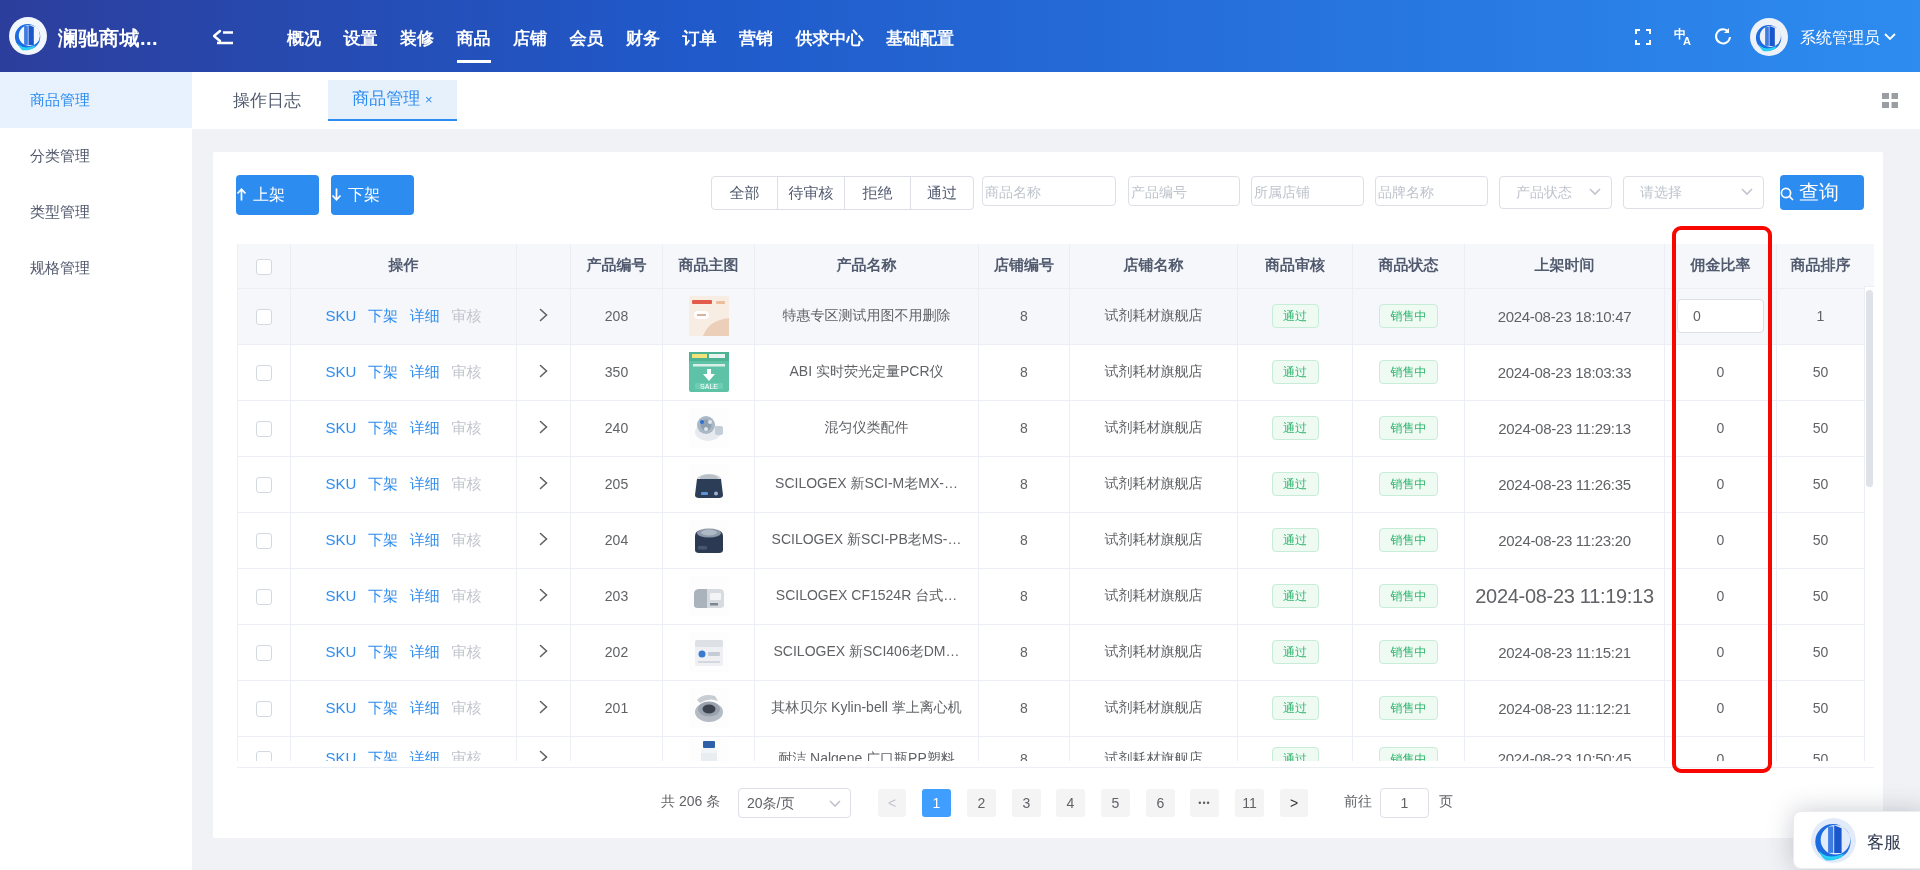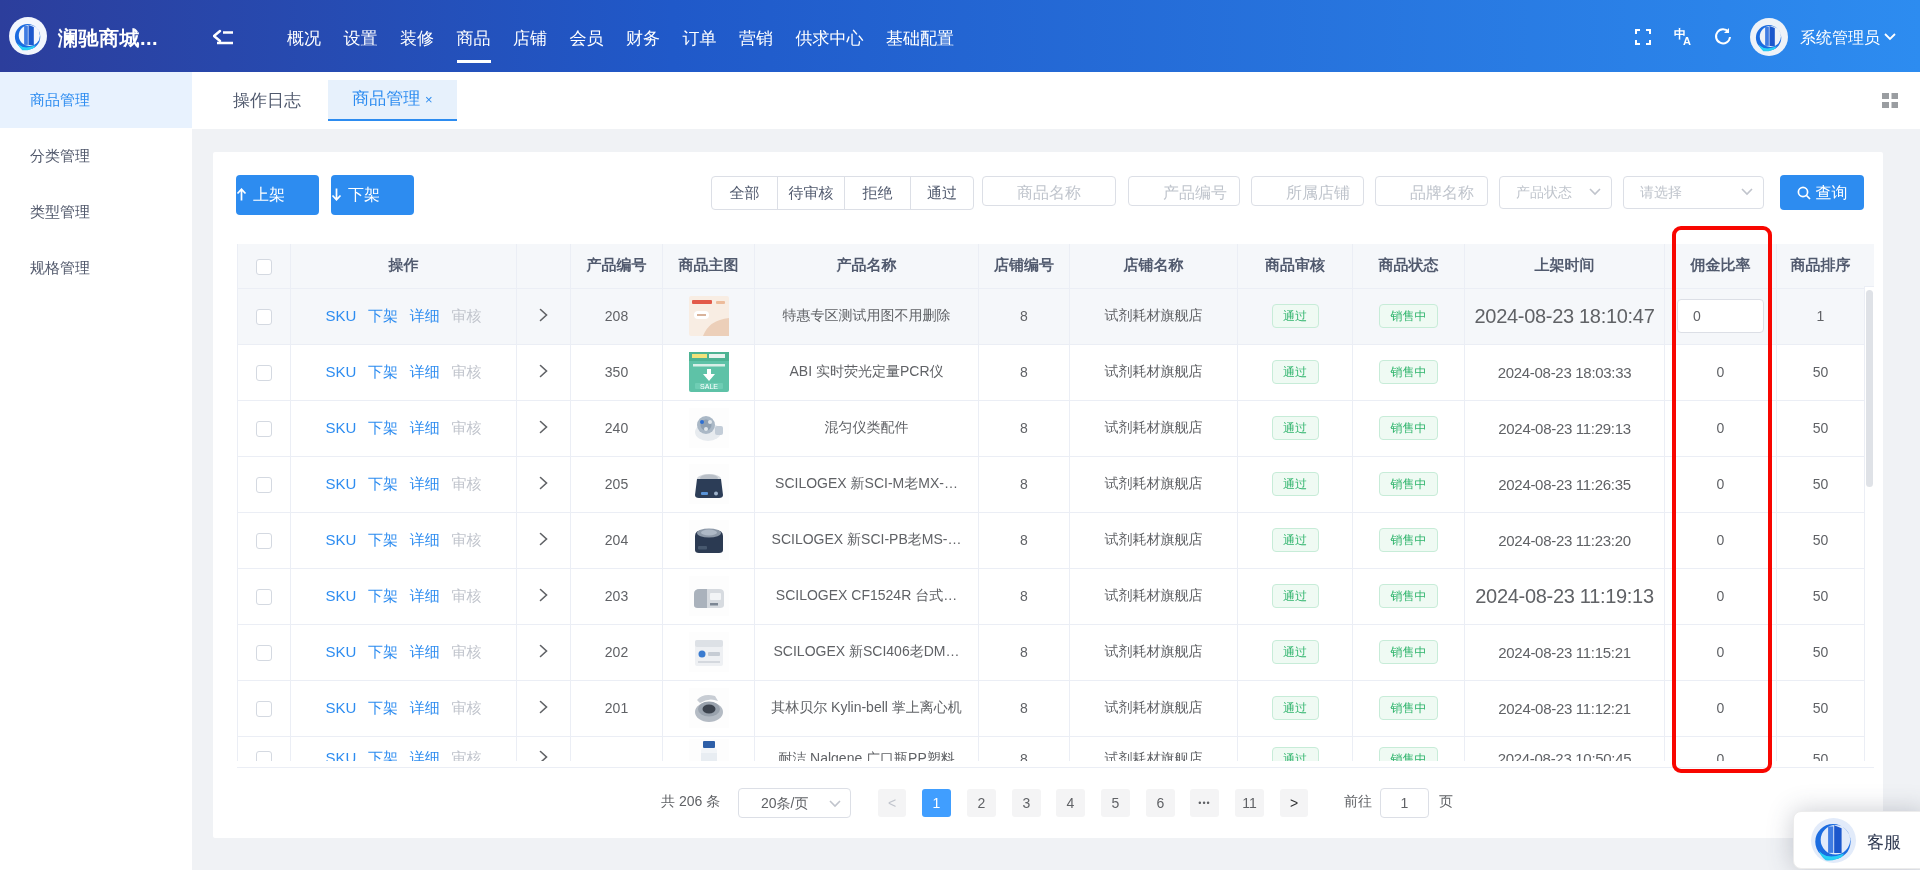--- a/index.html
+++ b/index.html
@@ -1,44 +1,44 @@
 <!DOCTYPE html>
 <html><head><meta charset="utf-8"><style>
 *{box-sizing:border-box;margin:0;padding:0}
 html,body{width:1920px;height:870px;overflow:hidden;font-family:"Liberation Sans",sans-serif;background:#f0f2f5}
 .abs{position:absolute}
 
 #hd{position:absolute;left:0;top:0;width:1920px;height:72px;background:linear-gradient(90deg,#2c3e9c 0%,#2059c9 35%,#2d8cf0 100%)}
 #hd .logo{position:absolute;left:9px;top:17px;width:38px;height:38px;border-radius:50%;background:#f2f6fd}
 #brand{position:absolute;left:58px;top:25px;color:#fff;font-size:20px;font-weight:bold;letter-spacing:.5px}
 #fold{position:absolute;left:213px;top:29px}
-#nav{position:absolute;left:287px;top:2px;height:72px;display:flex;align-items:center;gap:22.5px;color:#fff;font-size:17px;font-weight:normal}
+#nav{position:absolute;left:287px;top:2px;height:72px;display:flex;align-items:center;gap:22.5px;color:#fff;font-size:17px;font-weight:bold}
 #nav .it{position:relative;white-space:nowrap}
 #nav .on:after{content:"";position:absolute;left:0;right:0;bottom:-13px;height:2.5px;background:#fff}
 #uname{position:absolute;left:1800px;top:28px;color:#fff;font-size:16px}
 
 #side{position:absolute;left:0;top:72px;width:192px;height:798px;background:#fff}
 #side .mi{height:56px;line-height:56px;padding-left:30px;font-size:15px;color:#51586b}
 #side .mi.on{background:#e8f2fe;color:#2d8cf0}
 
 #tabs{position:absolute;left:192px;top:72px;width:1728px;height:57px;background:#fff}
 .tab1{position:absolute;left:41px;top:0;height:57px;line-height:57px;font-size:17px;color:#515a6e}
 .tab2{position:absolute;left:136px;top:8px;width:129px;height:40.5px;background:#e7f1fc;border-bottom:2.5px solid #2d8cf0;color:#2d8cf0;font-size:17px;text-align:center;line-height:38px}
 #grid-ic{position:absolute;right:22px;top:21px}
 
 #card{position:absolute;left:213px;top:152px;width:1670px;height:686px;background:#fff;border-radius:2px}
 
 .btn{position:absolute;top:175px;height:40px;border-radius:4px;background:#2d8cf0;color:#fff;font-size:16px;line-height:40px}
 .seg{position:absolute;left:711px;top:176px;height:34px;display:flex;border:1px solid #dcdfe6;border-radius:4px;background:#fff}
 .seg div{line-height:32px;font-size:15px;color:#515a6e;text-align:center;border-right:1px solid #dcdfe6}
 .seg div:last-child{border-right:0}
-.inp{position:absolute;top:176px;height:30px;border:1px solid #dcdfe6;border-radius:4px;background:#fff;font-size:16px;color:#bfc4cc;line-height:31px;padding-left:34px}
+.inp{position:absolute;top:176px;height:30px;border:1px solid #dcdfe6;border-radius:4px;background:#fff;font-size:14px;color:#bfc4cc;line-height:31px;padding-left:2px}
 .sel{position:absolute;top:176px;height:33px;border:1px solid #dcdfe6;border-radius:4px;background:#fff;font-size:14px;color:#bfc4cc;line-height:31px;padding-left:16px}
 .sel svg{position:absolute;right:10px;top:11px}
-#qbtn{position:absolute;left:1780px;top:175px;width:84px;height:35px;border-radius:4px;background:#2d8cf0;color:#fff;font-size:16px;line-height:35px;text-align:center}
+#qbtn{position:absolute;left:1780px;top:175px;width:84px;height:35px;border-radius:4px;background:#2d8cf0;color:#fff;font-size:20px;line-height:35px;}
 
 #twrap{position:absolute;left:237px;top:244px;width:1637px;height:517px;overflow:hidden}
 tr.last td{padding-bottom:11px}
 table{border-collapse:collapse;table-layout:fixed;width:1627px}
 th{height:44px;background:#f5f7fa;font-size:15px;color:#515a6e;font-weight:bold}
 td{height:56px;font-size:14px;color:#606266;text-align:center;background:#fff}
 tr.hv td{background:#f5f7fa}
 th,td{border-bottom:1px solid #ebeef5;border-right:1px solid #ebeef5;padding:0;overflow:hidden;white-space:nowrap}
 th:first-child,td:first-child{border-left:1px solid #ebeef5}
 table a{color:#2d8cf0;text-decoration:none;font-size:15px}
@@ -214,21 +214,21 @@
                 <rect x="27" y="5" width="9" height="3" rx="1" fill="#e8a77c" opacity=".7"></rect>
                 <path d="M14 40 Q20 24 40 22 L40 40 Z" fill="#eccfb9"></path>
                 <rect x="5" y="15" width="15" height="8" rx="4" fill="#fff"></rect>
                 <rect x="8" y="18" width="9" height="2" fill="#d8b29a"></rect>
               </svg></span></td>
 <td>特惠专区测试用图不用删除</td>
 <td>8</td>
 <td>试剂耗材旗舰店</td>
 <td><span class="tag">通过</span></td>
 <td><span class="tag">销售中</span></td>
-<td style="font-size:20px;letter-spacing:-.3px">2024-08-23 18:10:47</td>
+<td style="font-size:15px;letter-spacing:-.3px">2024-08-23 18:10:47</td>
 <td><span class="cominp">0</span></td>
 <td>1</td>
 </tr>
 <tr>
 <td><span class="cb"></span></td>
 <td><a>SKU</a>&nbsp;&nbsp; <a>下架</a>&nbsp;&nbsp; <a>详细</a>&nbsp;&nbsp; <span class="dis">审核</span></td>
 <td><svg width="9" height="14">
               <path d="M1.5 1.5 L7.5 7 L1.5 12.5" stroke="#606266" stroke-width="1.6" fill="none" stroke-linecap="round"></path>
             </svg></td>
 <td>350</td>
@@ -417,21 +417,21 @@
 <td>50</td>
 </tr>
 </tbody>
     </table>
 </div>
 <div class="abs" style="left:1864px;top:244px;width:10px;height:43px;background:#f5f7fa;border-bottom:1px solid #ebeef5"></div>
 <div class="abs" style="left:1866px;top:290px;width:7px;height:197px;background:#dfe2e7;border-radius:4px"></div>
 <div class="abs" style="left:237px;top:767px;width:1637px;height:1px;background:#ebeef5"></div>
 <div id="pag">
 <div class="abs" style="left:661px;top:5px">共 206 条</div>
-<div class="abs" style="left:738px;top:0;width:113px;height:30px;border:1px solid #dcdfe6;border-radius:4px;line-height:28px;color:#606266"><span style="margin-left:22px">20条/页</span><svg width="12" height="8" style="position:absolute;right:9px;top:11px">
+<div class="abs" style="left:738px;top:0;width:113px;height:30px;border:1px solid #dcdfe6;border-radius:4px;line-height:28px;color:#606266"><span style="margin-left:8px">20条/页</span><svg width="12" height="8" style="position:absolute;right:9px;top:11px">
         <path d="M1 1 L6 6 L11 1" stroke="#c0c4cc" stroke-width="1.6" fill="none"></path>
       </svg></div>
 <div class="pbox" style="left:878px;width:28px;color:#c0c4cc">&lt;</div>
 <div class="pbox" style="left:922px;width:29px;background:#409eff;color:#fff">1</div>
 <div class="pbox" style="left:967px;width:29px">2</div>
 <div class="pbox" style="left:1012px;width:29px">3</div>
 <div class="pbox" style="left:1056px;width:29px">4</div>
 <div class="pbox" style="left:1101px;width:29px">5</div>
 <div class="pbox" style="left:1146px;width:29px">6</div>
 <div class="pbox" style="left:1190px;width:29px;font-size:9px;letter-spacing:1px">•••</div>

